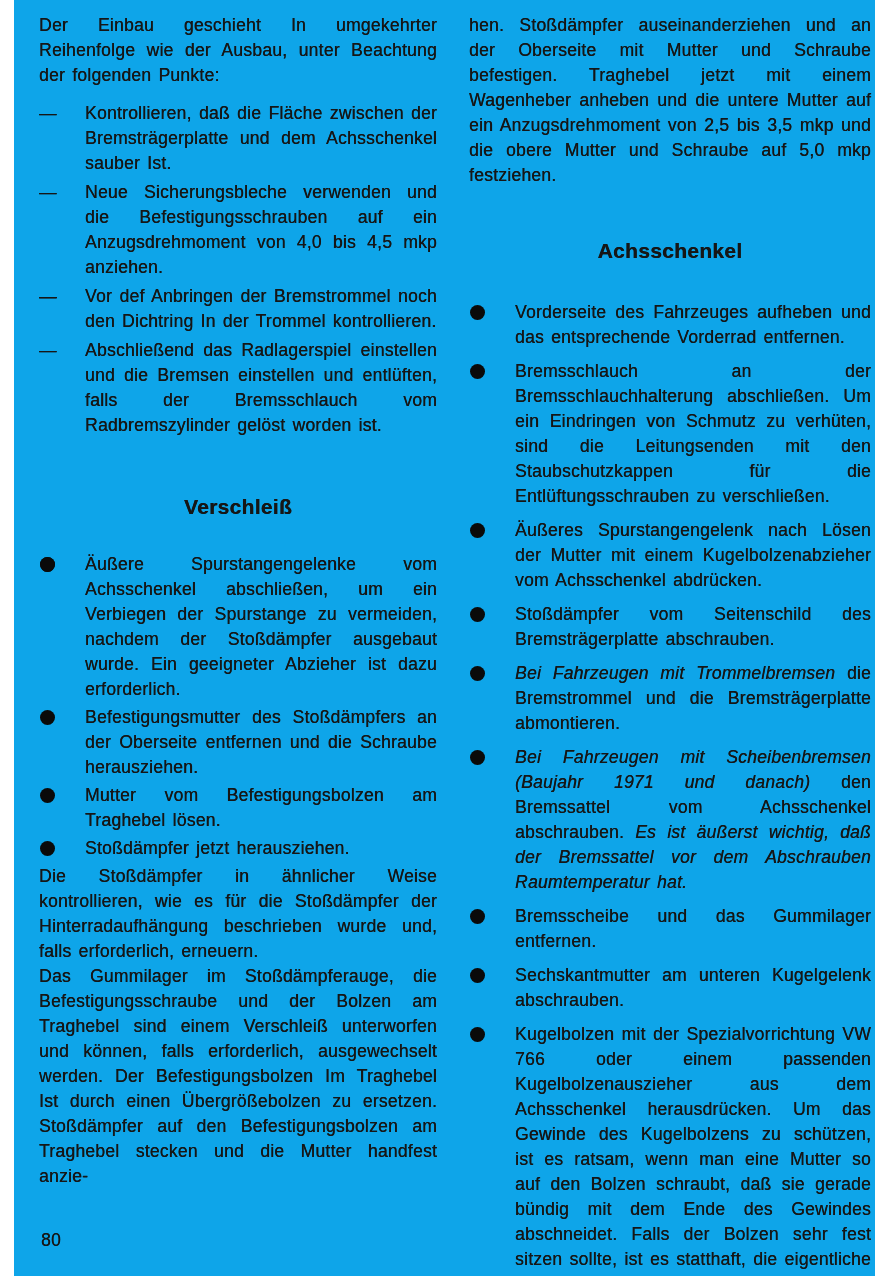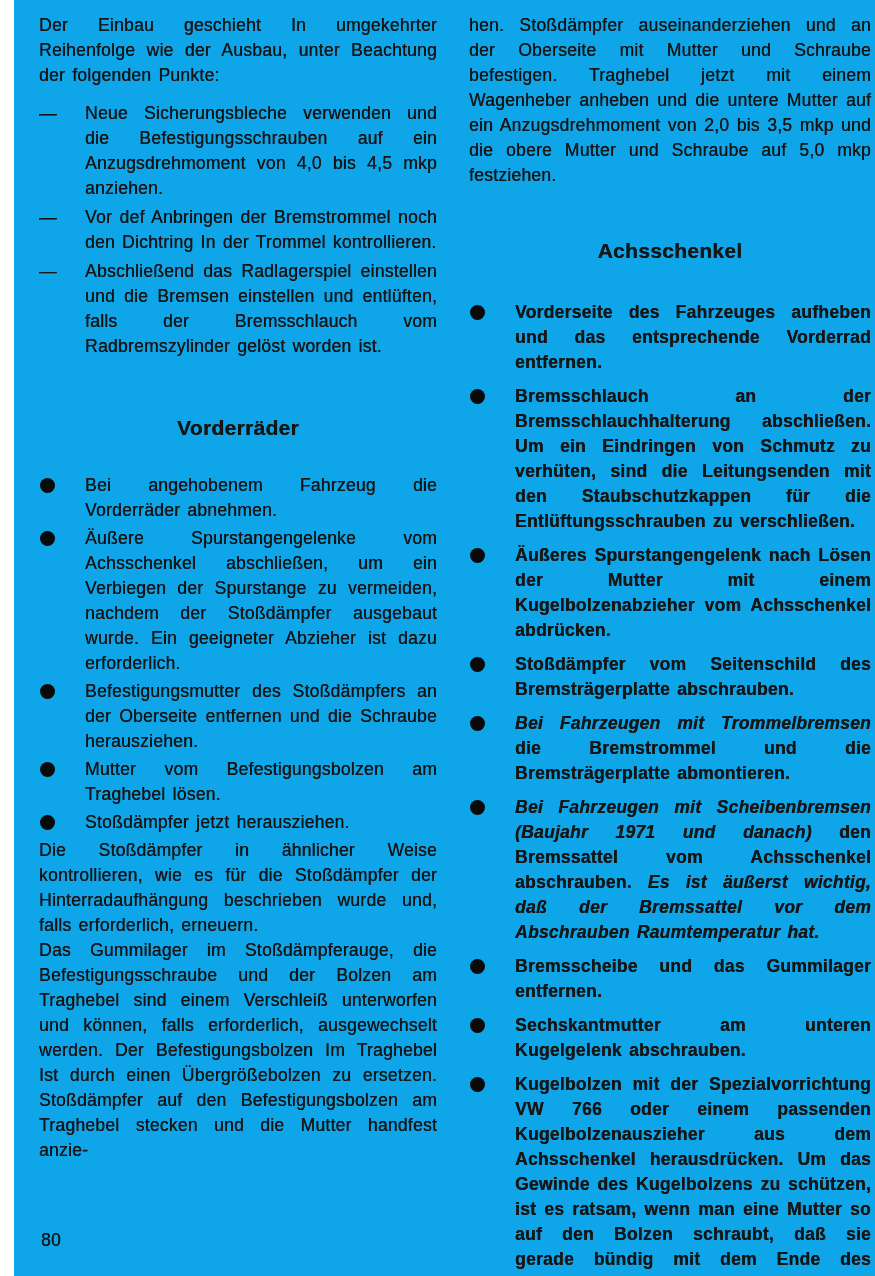--- a/index.html
+++ b/index.html
@@ -50,21 +50,21 @@
     list-style: none;
     margin: 0;
     padding: 0;
   }
   ul.item-list li {
     position: relative;
     padding-left: 46px;
   }
   .dash-list li   { margin-bottom: 4px; }
   .bullet-left li { margin-bottom: 3px; }
-  .bullet-right li{ margin-bottom: 9px; font-weight: bold; }
+  .bullet-right li{ margin-bottom: 9px; }
   .bullet-left    { margin-bottom: 12px; }
 
   .marker {
     position: absolute;
     left: 0;
     top: 0;
   }
   .marker.dash {
     font-weight: normal;
     letter-spacing: 0;
@@ -94,44 +94,44 @@
 <body>
 
 <div class="page">
 
   <div class="col col-left">
     <p class="para intro">Der Einbau geschieht In umgekehrter Reihenfolge wie der Ausbau, unter Beachtung der folgenden Punkte:</p>
 
     <ul class="item-list dash-list">
         <li>
           <span class="marker dash">—</span>
+          <span class="item-text"><span>Kontrollieren, daß die Fläche zwischen der Bremsträgerplatte und dem Achsschenkel sauber Ist.</span></span>
         </li>
         <li>
           <span class="marker dash">—</span>
           <span class="item-text"><span>Neue Sicherungsbleche verwenden und die Befestigungsschrauben auf ein Anzugsdrehmoment von 4,0 bis 4,5 mkp anziehen.</span></span>
         </li>
         <li>
           <span class="marker dash">—</span>
         </li>
         <li>
           <span class="marker dash">—</span>
           <span class="item-text"><span>Vor def Anbringen der Bremstrommel noch den Dichtring In der Trommel kontrollieren.</span></span>
         </li>
         <li>
           <span class="marker dash">—</span>
           <span class="item-text"><span>Abschließend das Radlagerspiel einstellen und die Bremsen einstellen und entlüften, falls der Bremsschlauch vom Radbremszylinder gelöst worden ist.</span></span>
         </li>
       </ul>
 
-    <h2 class="heading heading-left">Vorderräder</h2>
+    <h2 class="heading heading-left">Verschleiß</h2>
 
     <ul class="item-list bullet-left">
         <li>
           <span class="marker dot"></span>
-          <span class="item-text"><span>Bei angehobenem Fahrzeug die Vorderräder abnehmen.</span></span>
         </li>
         <li>
           <span class="marker dot"></span>
           <span class="item-text"><span>Äußere Spurstangengelenke vom Achsschenkel abschließen, um ein Verbiegen der Spurstange zu vermeiden, nachdem der Stoßdämpfer ausgebaut wurde. Ein geeigneter Abzieher ist dazu erforderlich.</span></span>
         </li>
         <li>
           <span class="marker dot"></span>
           <span class="item-text"><span>Befestigungsmutter des Stoßdämpfers an der Oberseite entfernen und die Schraube herausziehen.</span></span>
         </li>
         <li>
@@ -143,21 +143,21 @@
           <span class="item-text"><span>Stoßdämpfer jetzt herausziehen.</span></span>
         </li>
       </ul>
 
     <p class="para">Die Stoßdämpfer in ähnlicher Weise kontrollieren, wie es für die Stoßdämpfer der Hinterradaufhängung beschrieben wurde und, falls erforderlich, erneuern.</p>
 
     <p class="para">Das Gummilager im Stoßdämpferauge, die Befestigungsschraube und der Bolzen am Traghebel sind einem Verschleiß unterworfen und können, falls erforderlich, ausgewechselt werden. Der Befestigungsbolzen Im Traghebel Ist durch einen Übergrößebolzen zu ersetzen. Stoßdämpfer auf den Befestigungsbolzen am Traghebel stecken und die Mutter handfest anzie-</p>
   </div>
 
   <div class="col col-right">
-    <p class="para">hen. Stoßdämpfer auseinanderziehen und an der Oberseite mit Mutter und Schraube befestigen. Traghebel jetzt mit einem Wagenheber anheben und die untere Mutter auf ein Anzugsdrehmoment von 2,0 bis 3,5 mkp und die obere Mutter und Schraube auf 5,0 mkp festziehen.</p>
+    <p class="para">hen. Stoßdämpfer auseinanderziehen und an der Oberseite mit Mutter und Schraube befestigen. Traghebel jetzt mit einem Wagenheber anheben und die untere Mutter auf ein Anzugsdrehmoment von 2,5 bis 3,5 mkp und die obere Mutter und Schraube auf 5,0 mkp festziehen.</p>
 
     <h2 class="heading heading-right">Achsschenkel</h2>
 
     <ul class="item-list bullet-right">
         <li>
           <span class="marker dot"></span>
           <span class="item-text"><span>Vorderseite des Fahrzeuges aufheben und das entsprechende Vorderrad entfernen.</span></span>
         </li>
         <li>
           <span class="marker dot"></span>

